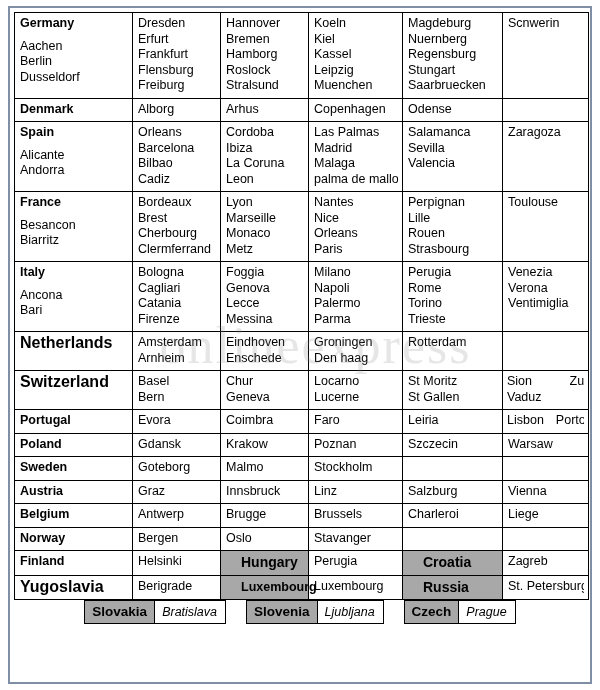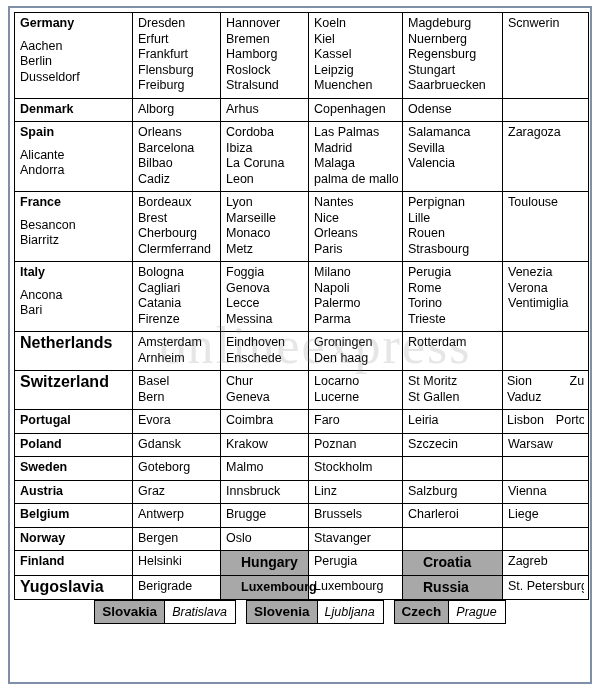--- a/index.html
+++ b/index.html
@@ -90,21 +90,21 @@
     min-height: 14px;
   }
   td.cities div {
     white-space: nowrap;
     overflow: hidden;
   }
   td.blank { }
   .pairwrap {
     display: flex;
     justify-content: center;
-    gap: 2px;
+    gap: 12px;
     align-items: flex-end;
   }
   .pair {
     display: flex;
     border: 1px solid #000;
     margin: 0 4px;
   }
   .pair .lbl {
     background: #a8a8a8;
     font-weight: bold;

